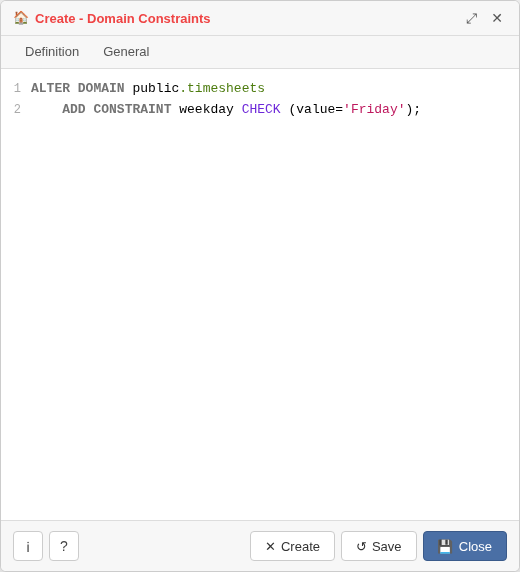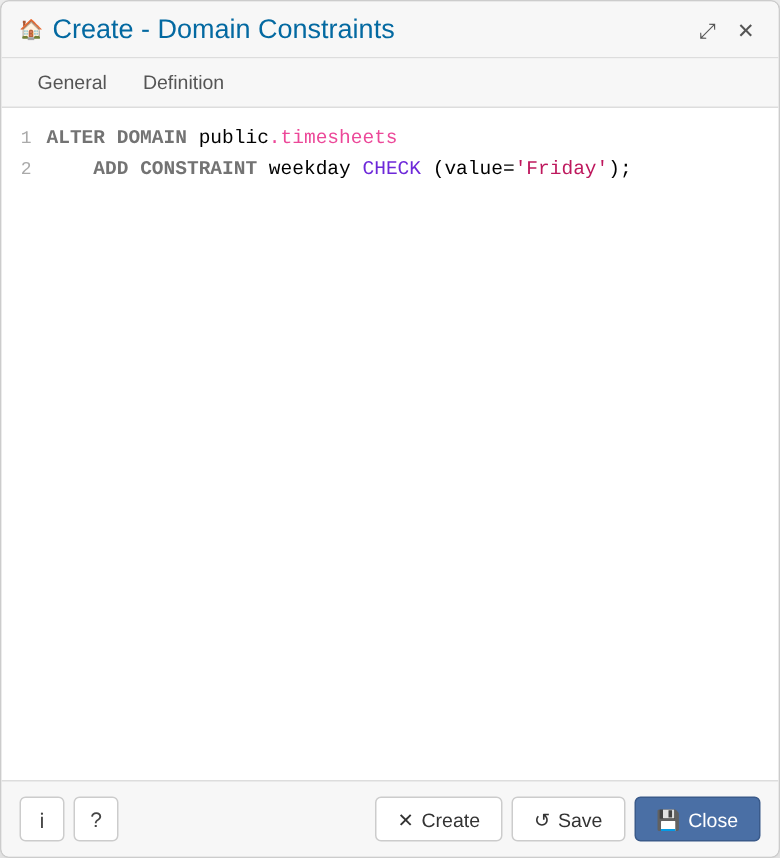--- a/index.html
+++ b/index.html
@@ -36,23 +36,23 @@
     .title-bar-left {
       display: flex;
       align-items: center;
       gap: 6px;
     }
     .title-icon {
       width: 16px;
       height: 16px;
     }
     .title-text {
-      font-size: 18px;
-      font-weight: 400;
-      color: #0369a1;
+      font-size: 13px;
+      font-weight: 700;
+      color: #ef4444;
     }
     .title-bar-right {
       display: flex;
       align-items: center;
       gap: 6px;
     }
     .title-btn {
       background: none;
       border: none;
       cursor: pointer;
@@ -106,21 +106,21 @@
       user-select: none;
       font-size: 12px;
       padding-top: 1px;
     }
     .line-code {
       flex: 1;
       white-space: pre;
     }
     .kw-purple { color: #737373; font-weight: bold; }
     .kw-blue { color: #6d28d9; }
-    .kw-teal { color: #ec4899; }
+    .kw-teal { color: #4d7c0f; }
     .str-orange { color: #be185d; }
     .footer {
       display: flex;
       align-items: center;
       justify-content: space-between;
       padding: 10px 12px;
       border-top: 1px solid #dddddd;
       background: #f7f7f7;
     }
     .footer-left {
@@ -173,22 +173,22 @@
       <span class="title-icon">🏠</span>
       <span class="title-text">Create - Domain Constraints</span>
     </div>
     <div class="title-bar-right">
       <button class="title-btn">⤢</button>
       <button class="title-btn">✕</button>
     </div>
   </div>
 
   <div class="tabs">
+    <div class="tab">Definition</div>
     <div class="tab">General</div>
-    <div class="tab">Definition</div>
   </div>
 
   <div class="content">
     <div class="code-area">
 
       <div class="code-line">
         <span class="line-num">1</span>
         <span class="line-code"><span class="kw-purple">ALTER DOMAIN</span> public<span class="kw-teal">.timesheets</span></span>
       </div>
 

